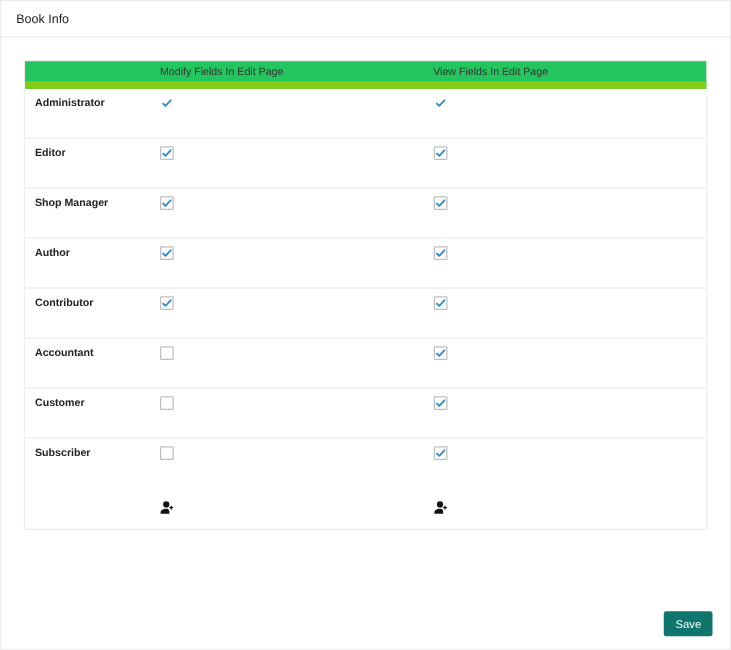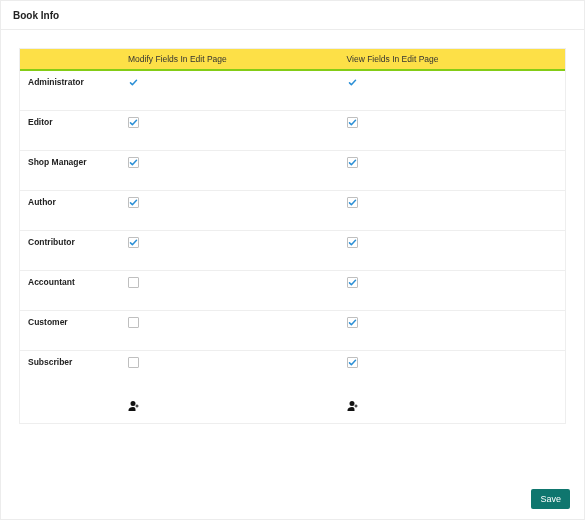--- a/index.html
+++ b/index.html
@@ -12,39 +12,39 @@
   }
   .page {
     width: 585px;
     height: 520px;
     background: #fff;
     border: 1px solid #ececec;
     position: relative;
   }
   .panel-title {
     font-size: 10px;
-    font-weight: 700;
+    font-weight: 400;
     color: #222;
     padding: 9px 12px 8px 12px;
     border-bottom: 1px solid #ececec;
   }
   .panel-body {
     padding: 18px;
   }
   .grid {
     border: 1px solid #eee;
     width: 100%;
   }
   .grid-header, .grid-row {
     display: flex;
     align-items: center;
   }
   .grid-header {
-    background: #fde047;
-    border-bottom: 2px solid #84cc16;
+    background: #22c55e;
+    border-bottom: 6px solid #84cc16;
     height: 22px;
   }
   .grid-row {
     border-bottom: 1px solid #eee;
     min-height: 40px;
     align-items: flex-start;
     padding-top: 6px;
   }
   .grid-row:last-child { border-bottom: none; }
   .col-role {

